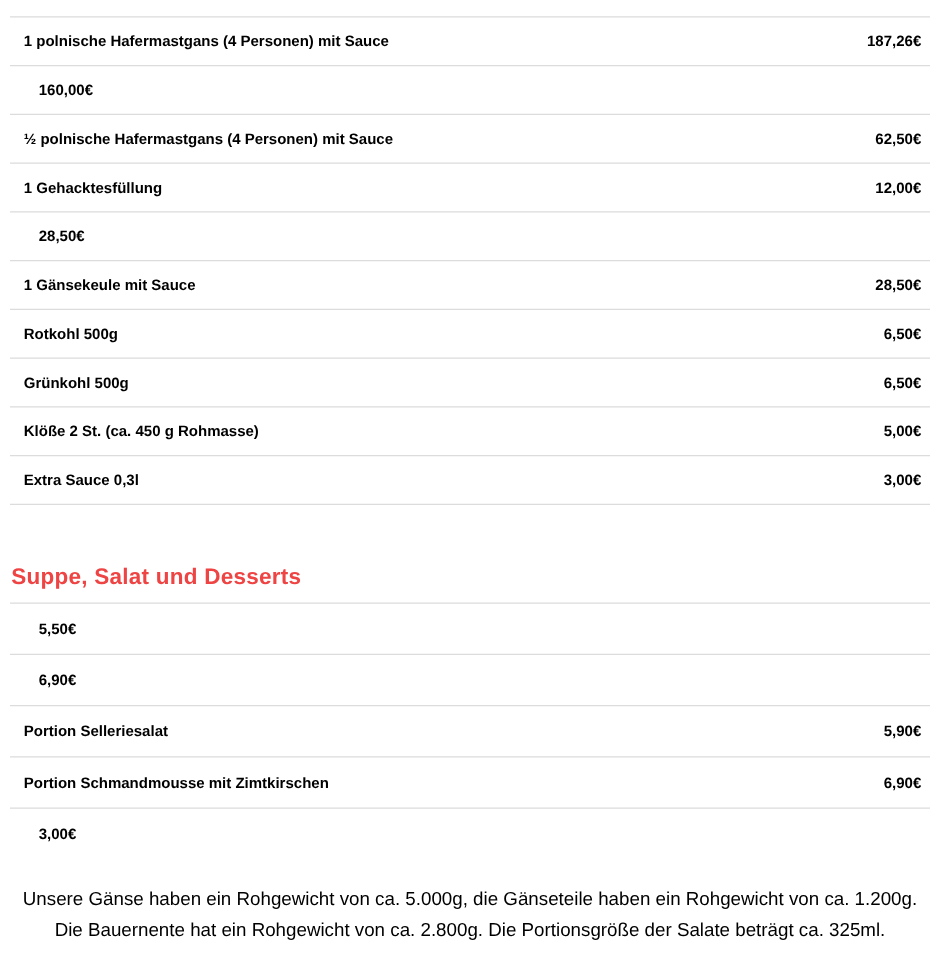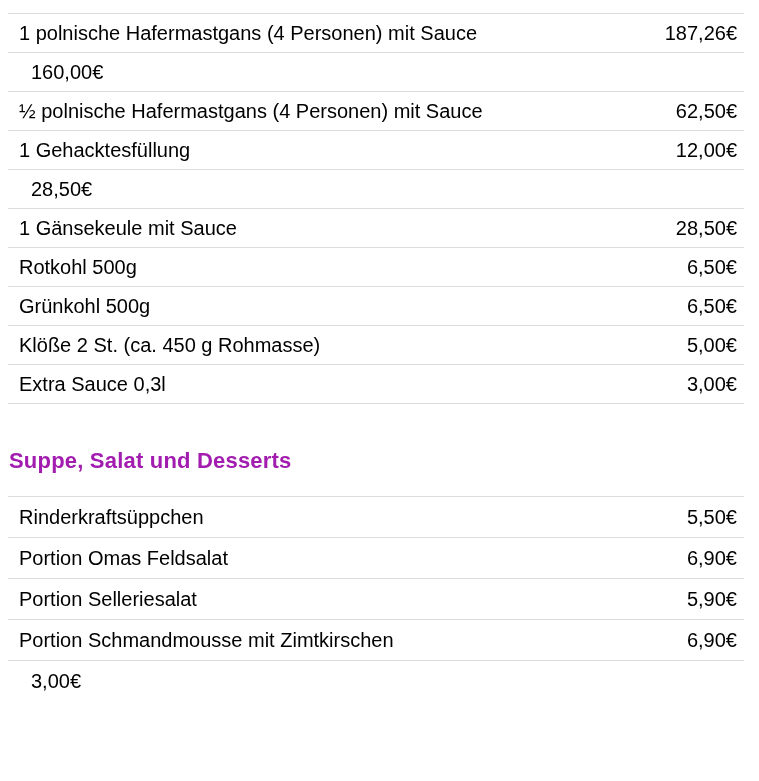--- a/index.html
+++ b/index.html
@@ -29,34 +29,34 @@
     box-sizing: border-box;
   }
   .table-goose {
     border-bottom: 1px solid #dcdcdc;
   }
   .table-sides .menu-row {
     padding-top: 12px;
     padding-bottom: 12px;
   }
   .item-name, .item-price {
-    font-size: 20px;
-    font-weight: normal;
+    font-size: 12px;
+    font-weight: bold;
     line-height: 16px;
     white-space: nowrap;
   }
   .item-price {
     margin-left: 12px;
   }
   .section-heading {
-    font-size: 22px;
+    font-size: 18px;
     font-weight: bold;
     line-height: 26px;
-    color: #a21caf;
-    margin: 44px 0 22px 1px;
+    color: #ef4444;
+    margin: 44px 0 8px 1px;
     letter-spacing: 0.2px;
   }
   .footer-note {
     margin-top: 20px;
     text-align: center;
     font-size: 15px;
     line-height: 25px;
     color: #000000;
   }
 </style>
@@ -103,34 +103,36 @@
     <div class="menu-row">
       <span class="item-name">Extra Sauce 0,3l</span>
       <span class="item-price">3,00€</span>
     </div>
   </div>
 
   <h2 class="section-heading">Suppe, Salat und Desserts</h2>
 
   <div class="price-table table-sides">
     <div class="menu-row">
-      <span class="item-name">Rinderkraftsüppchen</span>
       <span class="item-price">5,50€</span>
     </div>
     <div class="menu-row">
-      <span class="item-name">Portion Omas Feldsalat</span>
       <span class="item-price">6,90€</span>
     </div>
     <div class="menu-row">
       <span class="item-name">Portion Selleriesalat</span>
       <span class="item-price">5,90€</span>
     </div>
     <div class="menu-row">
       <span class="item-name">Portion Schmandmousse mit Zimtkirschen</span>
       <span class="item-price">6,90€</span>
     </div>
     <div class="menu-row">
       <span class="item-price">3,00€</span>
     </div>
   </div>
 
+  <div class="footer-note">
+    <div>Unsere Gänse haben ein Rohgewicht von ca. 5.000g, die Gänseteile haben ein Rohgewicht von ca. 1.200g.</div>
+    <div>Die Bauernente hat ein Rohgewicht von ca. 2.800g. Die Portionsgröße der Salate beträgt ca. 325ml.</div>
+  </div>
 
 </div>
 
 </body></html>

